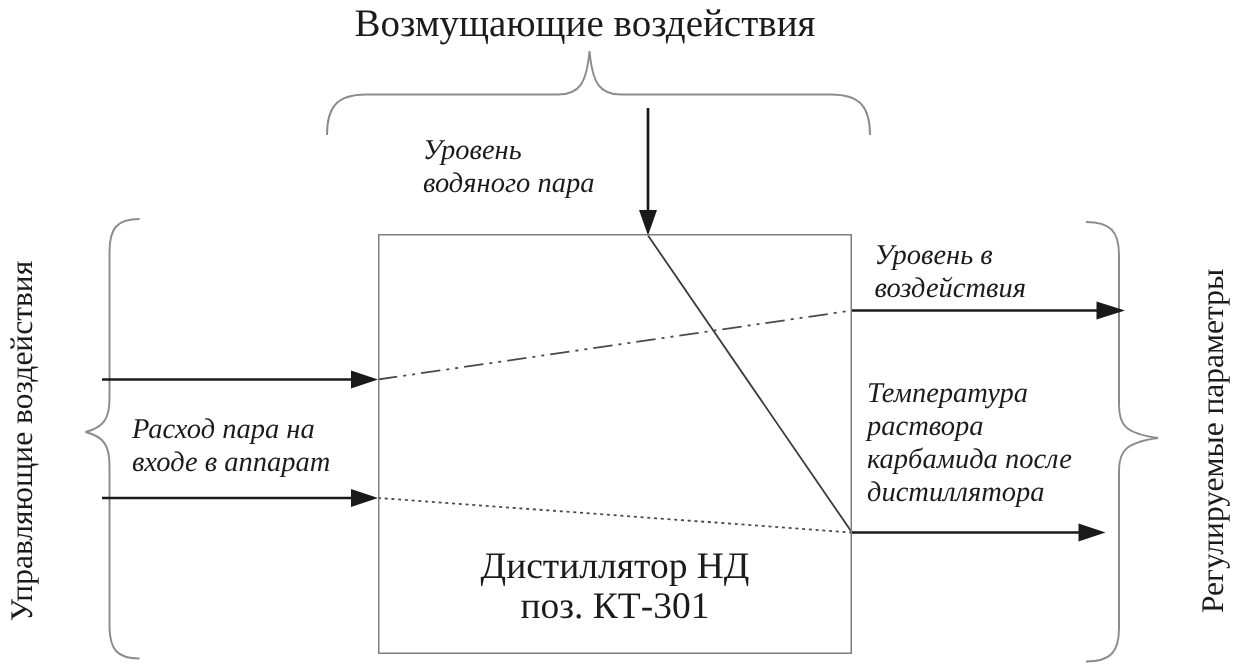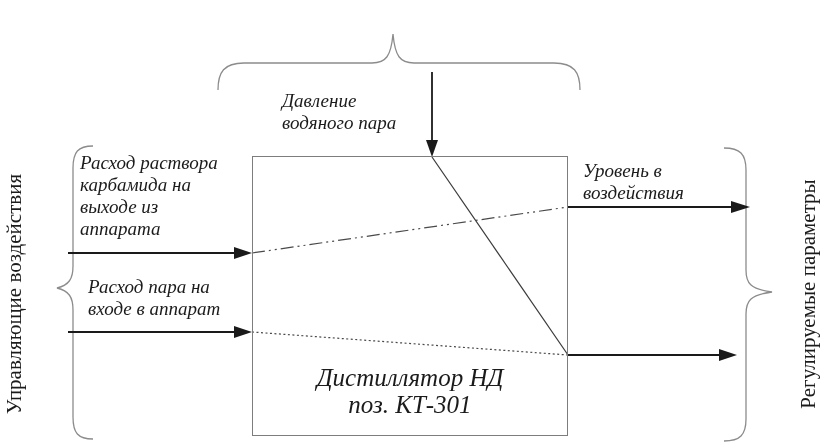--- a/index.html
+++ b/index.html
@@ -24,21 +24,21 @@
   .urea-flow{left:80px;top:152px;width:175px;}
   .steam-flow{left:88px;top:276px;width:175px;font-style:italic;}
   .level-out{left:583px;top:160px;width:160px;}
   .temp-out{left:578px;top:252px;width:160px;}
   .block{
     position:absolute;left:252px;top:156px;width:316px;height:280px;
     border:1px solid #7d7d7d;background:transparent;box-sizing:border-box;
   }
   .block-label{
     left:252px;top:364px;width:316px;
-    text-align:center;font-size:25px;line-height:27px;font-style:italic;
+    text-align:center;font-size:25px;line-height:27px;
   }
   .side-label{
     position:absolute;width:320px;height:28px;
     text-align:center;font-size:21px;line-height:28px;
     transform:rotate(-90deg);
   }
   .side-left{left:-146px;top:280px;}
   .side-right{left:648px;top:280px;}
 </style>
 </head>
@@ -79,35 +79,36 @@
       <polygon points="719,349 719,361 737,355" fill="#1a1a1a"></polygon>
     </g>
 
     <line x1="432" y1="157" x2="568" y2="355" stroke="#3a3a3a" stroke-width="1.2"></line>
     <line x1="252" y1="253" x2="568" y2="207" stroke="#4a4a4a" stroke-width="1.2" stroke-dasharray="13 4 2 4 2 4"></line>
     <line x1="252" y1="332" x2="568" y2="355" stroke="#4a4a4a" stroke-width="1.2" stroke-dasharray="2 2.5"></line>
   </svg>
 
   <div class="block"></div>
 
+  <div class="txt title">Возмущающие воздействия</div>
 
-  <div class="txt io-label steam-pressure">Давление
+  <div class="txt io-label steam-pressure">Уровень
 водяного пара</div>
 
-  <div class="txt io-label urea-flow">Расход раствора
-карбамида на
-выходе из
-аппарата</div>
 
   <div class="txt io-label steam-flow">Расход пара на
 входе в аппарат</div>
 
   <div class="txt io-label level-out">Уровень в
 воздействия</div>
 
+  <div class="txt io-label temp-out">Температура
+раствора
+карбамида после
+дистиллятора</div>
 
   <div class="txt block-label">Дистиллятор НД
 поз. КТ-301</div>
 
   <div class="side-label side-left">Управляющие воздействия</div>
 
   <div class="side-label side-right">Регулируемые параметры</div>
 
 </div>
 

